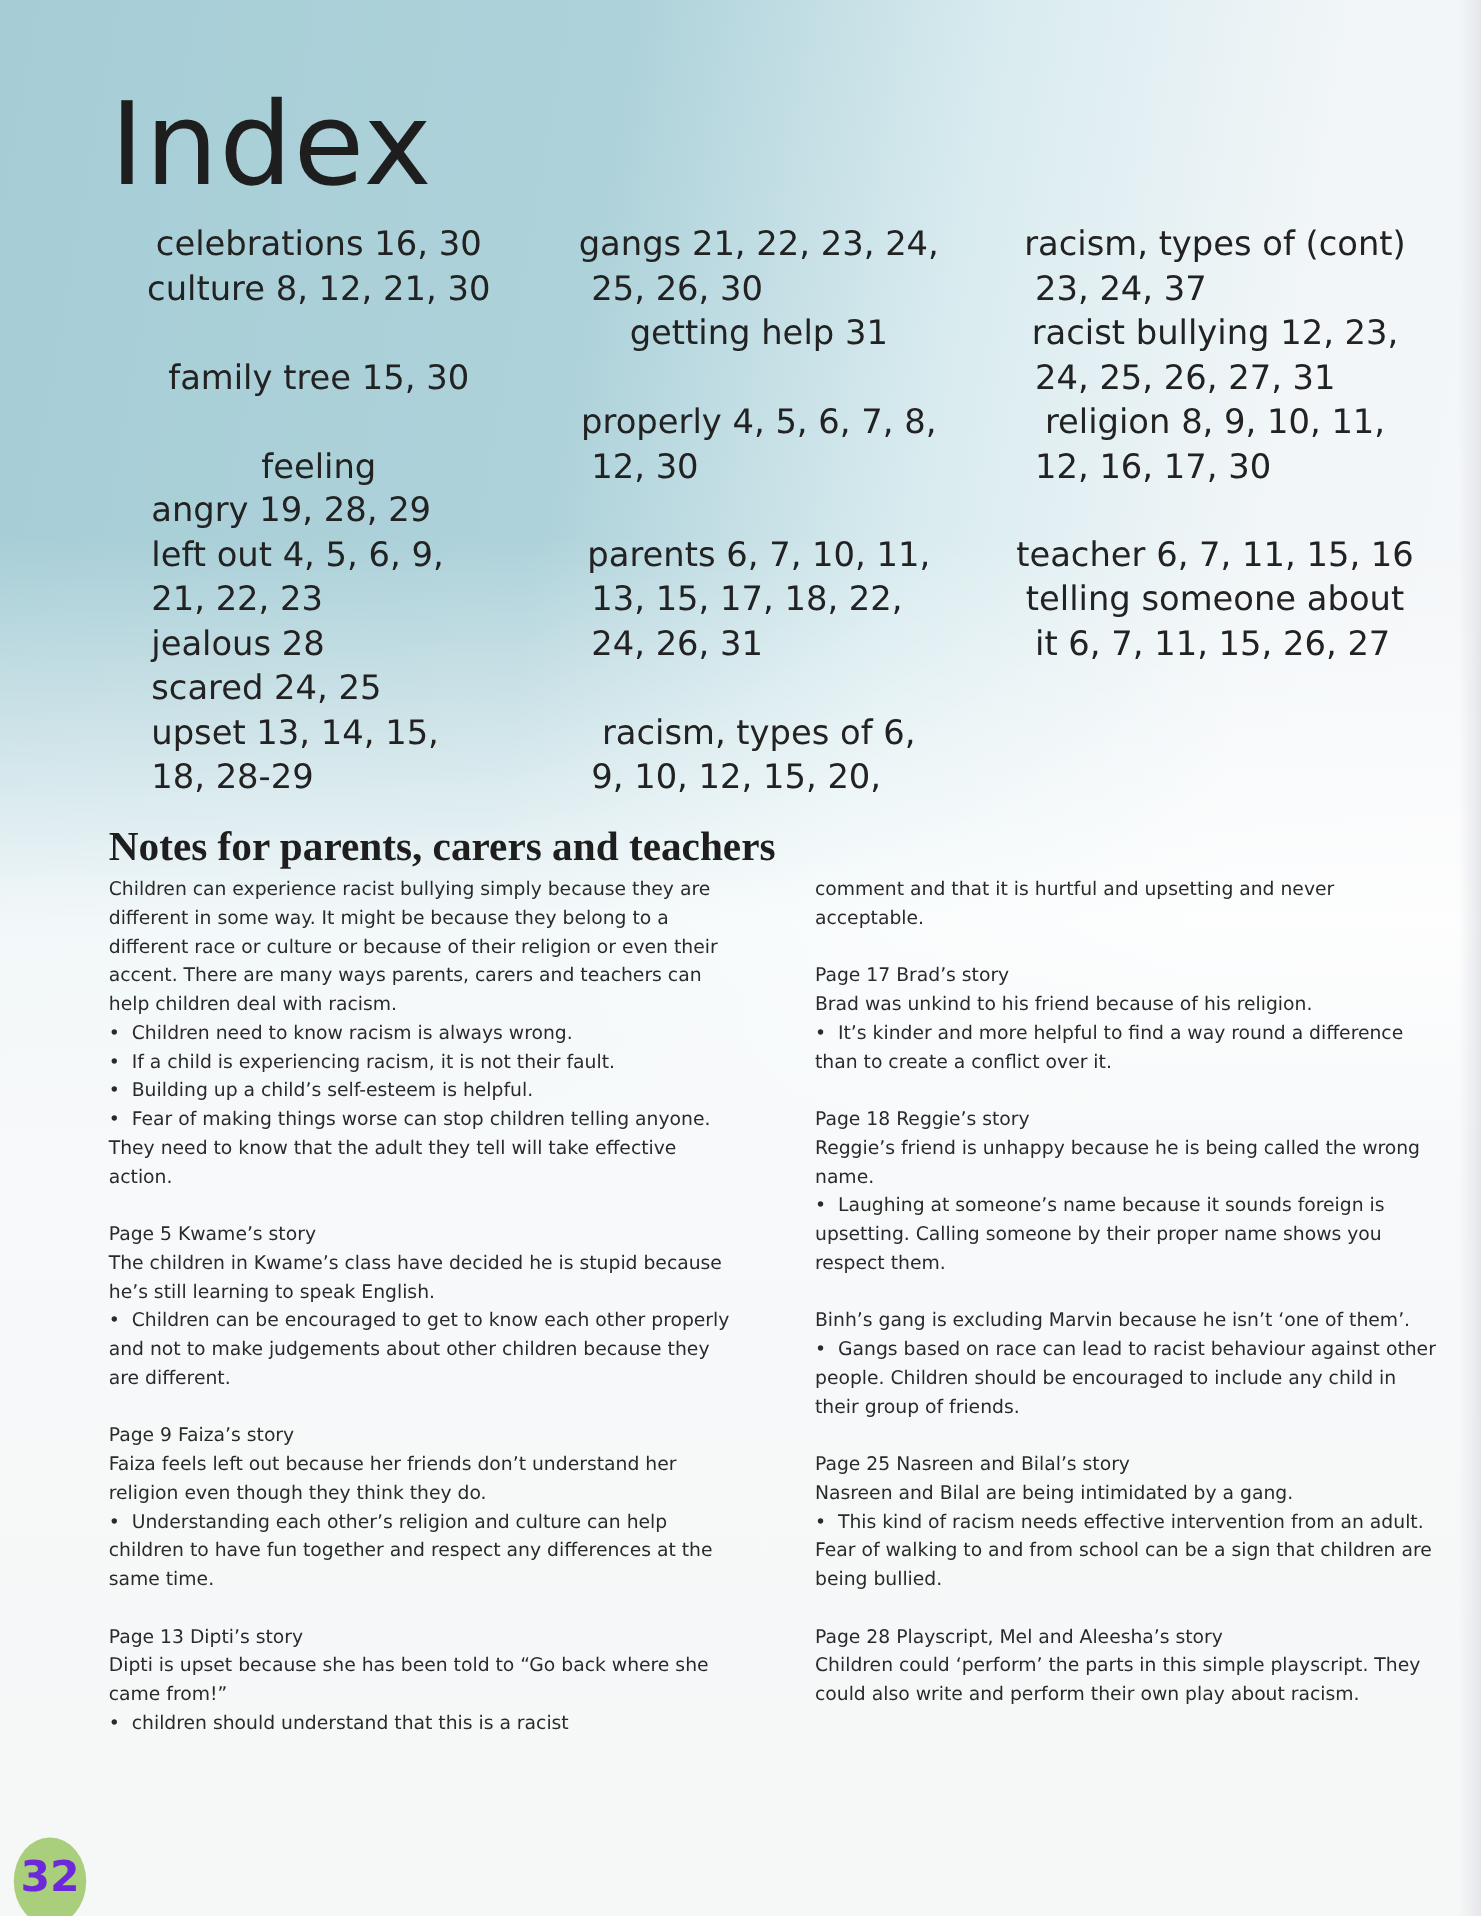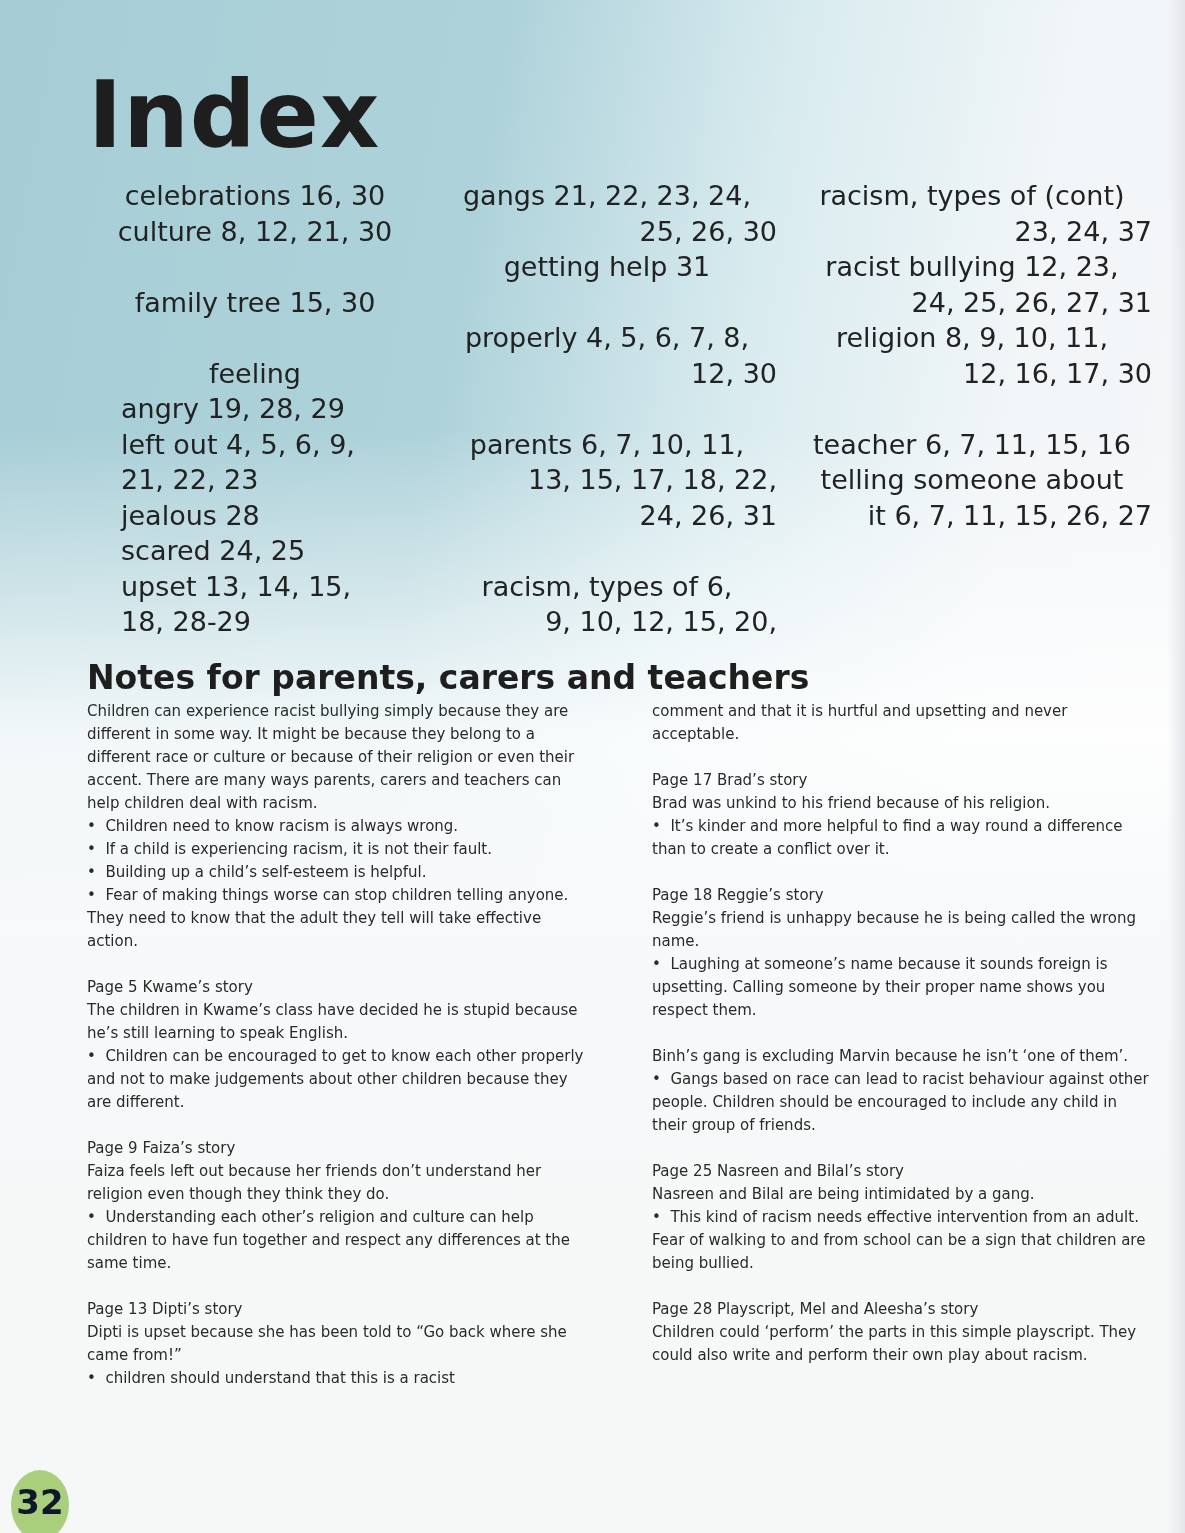--- a/index.html
+++ b/index.html
@@ -10,57 +10,58 @@
     background:
       linear-gradient(180deg, rgba(255,255,255,0) 0%, rgba(255,255,255,0) 28%, rgba(255,255,255,0.85) 48%, #f7f9fa 60%, #f6f7f7 100%),
       linear-gradient(100deg, #a6cdd6 0%, #aed2da 35%, #d8ebef 55%, #f2f6f8 75%, #f5f6f8 92%, #e9ebee 100%);
   }
   .page-edge {
     position: absolute; top: 0; right: 0; width: 18px; height: 100%;
     background: linear-gradient(90deg, rgba(230,232,236,0) 0%, #e4e6ea 100%);
   }
   .index-title {
     position: absolute; left: 88px; top: 70px;
-    font-family: "DejaVu Sans", sans-serif; font-weight: bold;
+    font-family: "DejaVu Sans", sans-serif; font-weight: normal;
     font-size: 92px; letter-spacing: 1px; color: #1e1e1e; line-height: 1;
   }
   .index-col {
     position: absolute; top: 178px;
     font-size: 27px; line-height: 35.5px; color: #222;
   }
   .col1 { left: 85px; width: 340px; }
   .col2 { left: 437px; width: 340px; }
   .col3 { left: 792px; width: 360px; }
   .entry { display: block; text-align: center; }
-  .cont { padding-left: 36px; display: block; text-align: right; }
+  .cont { padding-left: 36px; display: block; }
   .sub { padding-left: 36px; display: block; }
   .gap { display: block; height: 35.5px; }
 
   .notes-title {
     position: absolute; left: 87px; top: 660px;
     font-weight: bold; font-size: 33px; color: #1e1e1e; line-height: 1.1;
     white-space: nowrap;
+    font-family: Liberation Serif, serif;
   }
   .notes-col {
     position: absolute; top: 700px; font-size: 15px; line-height: 23px; color: #2a2a2a;
   }
   .ncol1 { left: 87px; width: 505px; }
   .ncol2 { left: 612px; width: 500px; margin-left: 40px; }
   .para { display: block; margin: 0; }
   .story { display: block; margin-top: 23px; }
   .story-head { display: block; }
   .bullet::before { content: "\2022\00a0\00a0"; }
 
   .page-badge {
     position: absolute; left: 11px; top: 1470px; width: 58px; height: 70px;
     border-radius: 50%; background: #a9cf7c;
     display: flex; align-items: flex-start; justify-content: center;
   }
   .page-badge span {
-    margin-top: 12px; font-weight: bold; font-size: 34px; color: #0f172a;
+    margin-top: 12px; font-weight: bold; font-size: 34px; color: #6d28d9;
   }
 </style>
 </head>
 <body>
 
 <div class="page-edge"></div>
 
 <h1 class="index-title" style="margin:0">Index</h1>
 
 <div class="index-col col1">

